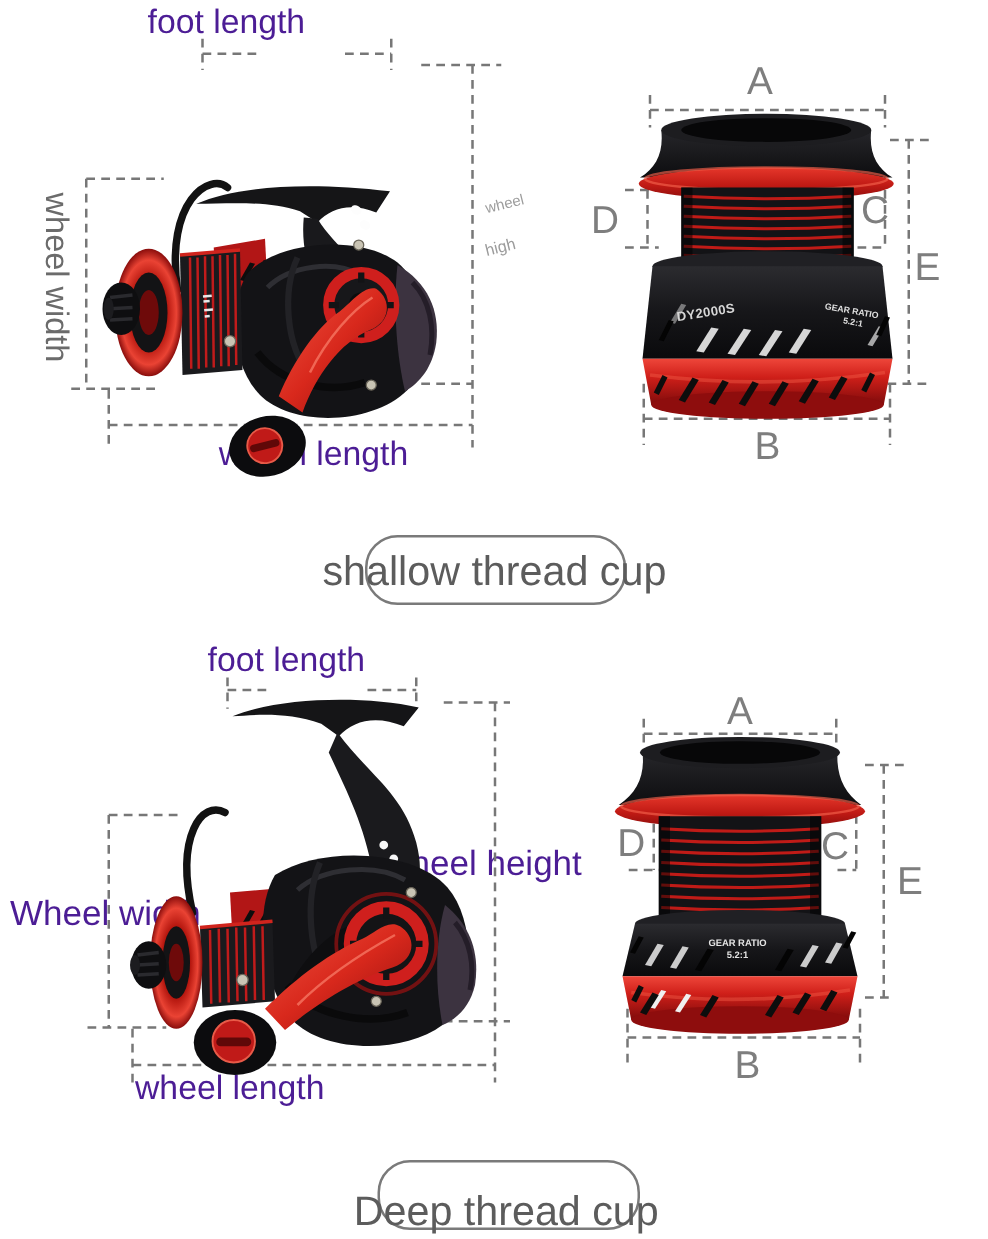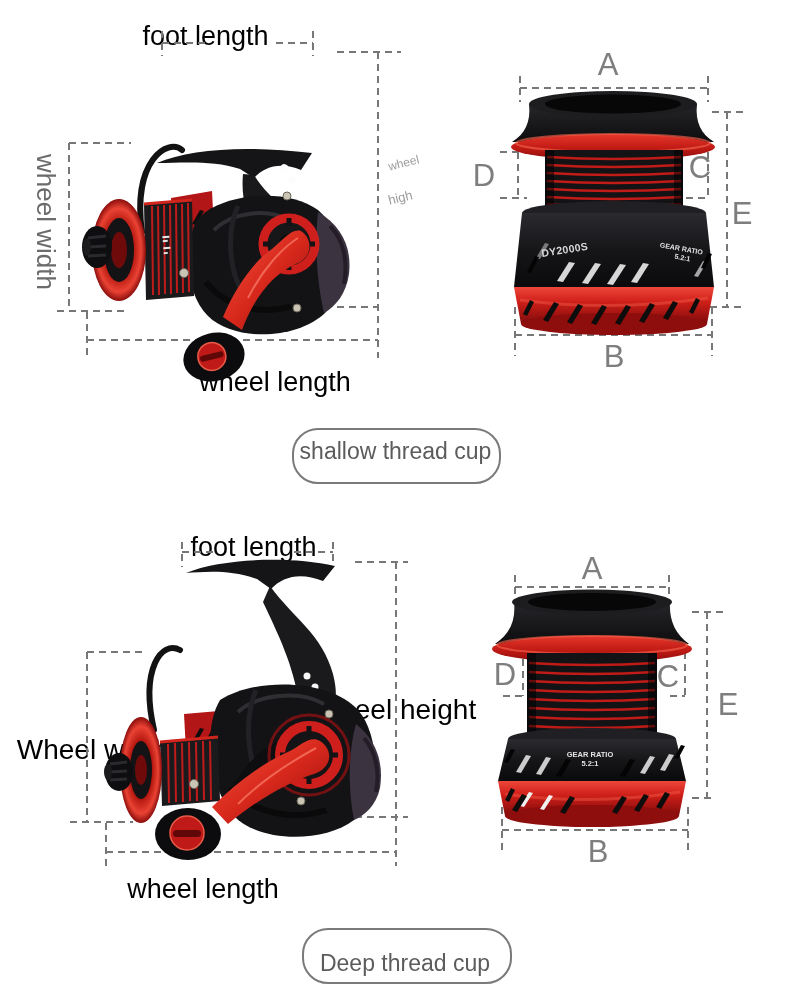--- a/index.html
+++ b/index.html
@@ -1,26 +1,26 @@
 <!DOCTYPE html>
 <html><head>
 <meta charset="utf-8">
 <style>
   html,body{margin:0;padding:0;background:#fff;}
   .page{position:relative;width:790px;height:991px;background:#ffffff;overflow:hidden;
         font-family:"Liberation Sans",sans-serif;}
   .art{position:absolute;left:0;top:0;z-index:2;pointer-events:none;}
-  .label{position:absolute;z-index:1;color:#000000;text-align:center;line-height:1.05;white-space:nowrap;margin-top:19px;}
+  .label{position:absolute;z-index:1;color:#4c1d95;line-height:1.05;white-space:nowrap;}
   .dim{position:absolute;z-index:1;color:#7e7e7e;font-size:31px;width:40px;text-align:center;}
   .wm{position:absolute;z-index:1;color:#9c9c9c;font-size:12px;transform:rotate(-14deg);white-space:nowrap;}
   .vwrap{position:absolute;z-index:1;width:0;height:0;}
   .vwrap span{position:absolute;transform:translate(-50%,-50%) rotate(90deg);
               white-space:nowrap;color:#6b6b6b;font-size:26px;display:block;}
   .caption-box{position:absolute;z-index:1;border:2px solid #7a7a7a;border-radius:26px;background:transparent;}
-  .caption{position:absolute;z-index:3;color:#5c5c5c;font-size:23px;text-align:center;white-space:nowrap;}
+  .caption{position:absolute;z-index:3;color:#5c5c5c;font-size:33px;text-align:center;white-space:nowrap;}
 </style>
 </head>
 <body>
 
 <div class="page">
 
   <div class="label" style="left:118px;top:3px;width:175px;font-size:27px;">foot length</div>
   <div class="vwrap" style="left:45px;top:222px;">
     <span>wheel width</span>
   </div>

